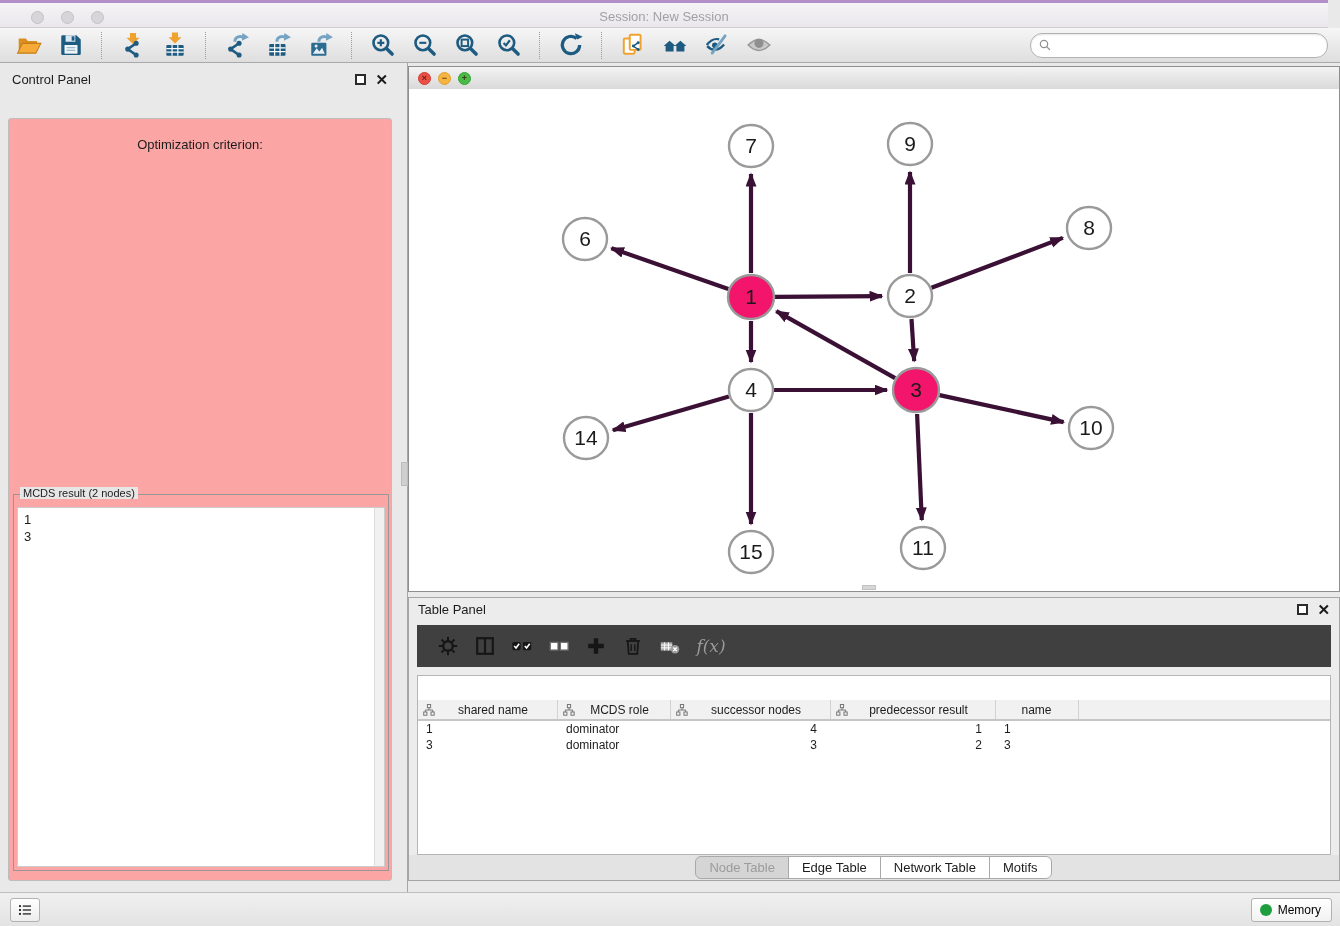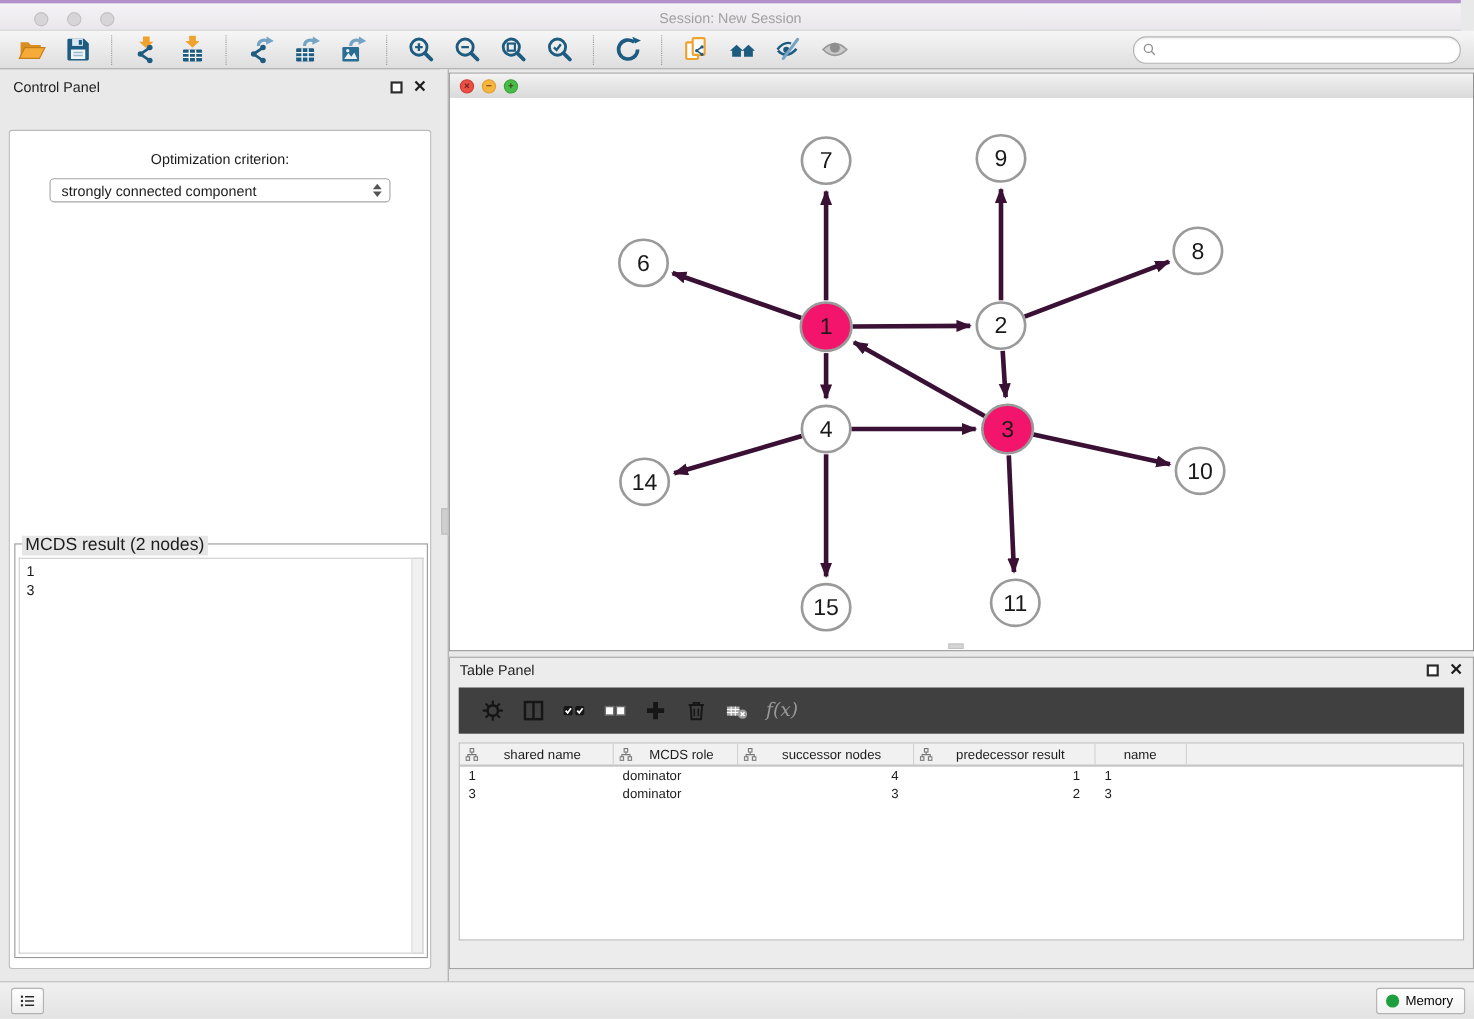--- a/index.html
+++ b/index.html
@@ -30,34 +30,34 @@
   .cp-header{height:26px;margin-top:3px;display:flex;align-items:center;padding:0 12px;font-size:13px;}
   .hdr-icons{margin-left:auto;display:flex;align-items:center;gap:9px;}
   .win-float{width:11px;height:11px;border:2px solid #2b2b2b;box-sizing:border-box;background:#fff;}
   .win-close{font-size:15px;font-weight:700;color:#1a1a1a;line-height:11px;}
   .cp-tabs{display:flex;justify-content:center;margin-top:4px;height:22px;}
   .cp-tab{padding:2px 14px 0;border:1px solid #a9a9a9;background:#fff;font-size:13px;margin-left:-1px;
     line-height:18px;box-sizing:border-box;height:22px;}
   .cp-tab:first-child{border-radius:5px 0 0 5px;}
   .cp-tab:last-child{border-radius:0 5px 5px 0;}
   .cp-tab-mcds{background:#e3e3e3;color:#b8b8b8;border-color:#b9b9b9;}
-  .cp-content{position:absolute;left:8px;right:8px;top:55px;bottom:11px;background:#ffffff;
+  .cp-content{position:absolute;left:8px;right:8px;top:55px;bottom:11px;background:#fca5a5;
     border:1px solid #bdbdbd;border-radius:3px;box-sizing:border-box;}
   .opt-label{text-align:center;margin-top:18px;font-size:13px;}
   .dropdown{margin:10px auto 0;width:310px;height:22px;background:#fff;border:1px solid #a6a6a6;border-radius:4px;
     display:flex;align-items:center;padding:0 7px 0 10px;font-size:13px;box-sizing:border-box;}
   .dd-arrows{margin-left:auto;display:flex;flex-direction:column;gap:2px;align-items:center;}
   .dd-arrows i{display:block;width:0;height:0;border-left:4px solid transparent;border-right:4px solid transparent;}
   .dd-up{border-bottom:5px solid #555;}
   .dd-down{border-top:5px solid #555;}
   .btn-row{display:flex;justify-content:center;gap:13px;margin-top:11px;}
   .cp-btn{height:22px;padding:0 17px;background:linear-gradient(#ffffff,#f0f0f0);border:1px solid #a6a6a6;
     border-radius:4px;font-size:13px;font-family:inherit;}
   .result-fieldset{position:absolute;left:4px;right:2px;top:375px;bottom:9px;border:1px solid #979797;}
-  .result-legend{position:absolute;top:-8px;left:6px;background:#e6e6e6;padding:0 3px;font-size:16px;}
+  .result-legend{position:absolute;top:-8px;left:6px;background:#e6e6e6;padding:0 3px;font-size:11px;}
   .result-body{position:absolute;left:3px;right:14px;top:12px;bottom:3px;background:#fff;border:1px solid #ccc;
     border-right:none;padding:3px 0 0 6px;box-sizing:border-box;}
   .result-scroll{position:absolute;right:3px;top:12px;bottom:3px;width:11px;background:#f1f1f1;
     border:1px solid #ccc;border-left:1px solid #ddd;box-sizing:border-box;}
   .result-line{font-size:13px;line-height:17px;}
   
   .vsplit{position:absolute;left:400px;top:0;width:8px;height:100%;background:#e9e9e9;border-right:1px solid #a6a6a6;box-sizing:border-box;}
   .vsplit-handle{position:absolute;top:399px;left:1px;width:5px;height:22px;background:#cfcfcf;border:1px solid #bcbcbc;}
   
   .right-col{position:absolute;left:408px;top:0;right:0;height:100%;}
@@ -74,21 +74,21 @@
   .net-canvas{position:absolute;left:0;right:0;top:22px;bottom:0;background:#fff;}
   .net-hthumb{position:absolute;bottom:1px;left:453px;width:14px;height:5px;background:#d6d6d6;border:1px solid #c2c2c2;box-sizing:border-box;}
   
   .table-panel{position:absolute;top:534px;left:0;right:0;height:284px;background:#ececec;border:1px solid #a5a5a5;box-sizing:border-box;}
   .tp-header{height:22px;display:flex;align-items:center;padding:0 9px;font-size:13px;}
   .tp-toolbar{margin:5px 8px 0;height:42px;background:#404040;display:flex;align-items:center;padding-left:12px;}
   .tp-btn{width:37px;height:36px;background:none;border:none;display:flex;align-items:center;justify-content:center;padding:0;}
   .tp-btn svg{width:22px;height:22px;}
   .fx-label{font-family:"DejaVu Serif",serif;font-style:italic;font-size:17px;color:#9a9a9a;}
   .tp-table{position:absolute;left:8px;right:8px;top:77px;bottom:25px;background:#fff;border:1px solid #b5b5b5;box-sizing:border-box;overflow:hidden;}
-  .thead{display:flex;height:19px;background:#f1f1f1;border-bottom:2px solid #c6c6c6;box-sizing:content-box;}
+  .thead{display:flex;height:19px;background:#f1f1f1;border-bottom:2px solid #c6c6c6;box-sizing:content-box;margin-top:24px;}
   .th{display:flex;align-items:center;border-right:1px solid #d2d2d2;font-size:12px;padding-left:5px;box-sizing:border-box;}
   .th-label{flex:1;text-align:center;padding-right:6px;}
   .col-icon{display:flex;}
   .col-icon svg{width:12px;height:12px;}
   .trow{display:flex;height:16px;font-size:12px;}
   .td{box-sizing:border-box;padding-top:1px;}
   .tp-tabs-strip{position:absolute;bottom:0;left:0;right:0;height:25px;background:#e3e3e3;
     display:flex;justify-content:center;align-items:center;}
   .tp-tab{padding:3px 13px;border:1px solid #a9a9a9;background:#fff;font-size:13px;margin-left:-1px;line-height:15px;}
   .tp-tab:first-child{border-radius:6px 0 0 6px;}
@@ -302,27 +302,20 @@
   <div class="control-panel">
     <div class="cp-header">
       <span>Control Panel</span>
       <span class="hdr-icons">
         <span class="win-float"></span>
         <span class="win-close">✕</span>
       </span>
     </div>
     <div class="cp-content">
       <div class="opt-label">Optimization criterion:</div>
-      <div class="dropdown">
-        <span>strongly connected component</span>
-        <span class="dd-arrows">
-            <i class="dd-up"></i>
-            <i class="dd-down"></i>
-          </span>
-      </div>
       <div class="result-fieldset">
         <span class="result-legend">MCDS result (2 nodes)</span>
         <div class="result-body">
             <div class="result-line">1</div>
             <div class="result-line">3</div>
           </div>
         <div class="result-scroll"></div>
       </div>
     </div>
   </div>
@@ -555,20 +548,26 @@
             </div>
             <div class="trow">
               <div class="td" style="width:140px;padding-left:8px">3</div>
               <div class="td" style="width:113px;padding-left:8px">dominator</div>
               <div class="td" style="width:160px;text-align:right;padding-right:14px">3</div>
               <div class="td" style="width:165px;text-align:right;padding-right:14px">2</div>
               <div class="td" style="width:83px;padding-left:8px">3</div>
             </div>
           </div>
       </div>
+      <div class="tp-tabs-strip">
+          <div class="tp-tab tp-tab-active">Node Table</div>
+          <div class="tp-tab">Edge Table</div>
+          <div class="tp-tab">Network Table</div>
+          <div class="tp-tab">Motifs</div>
+        </div>
     </div>
   </div>
 </div>
 
 <div class="statusbar">
   <button class="sb-left-btn">
     <span id="list-icon-slot">
         <span style="display:flex;width:18px;height:18px">
           <svg viewBox="0 0 24 24">
             <g fill="#2b2b2b">

